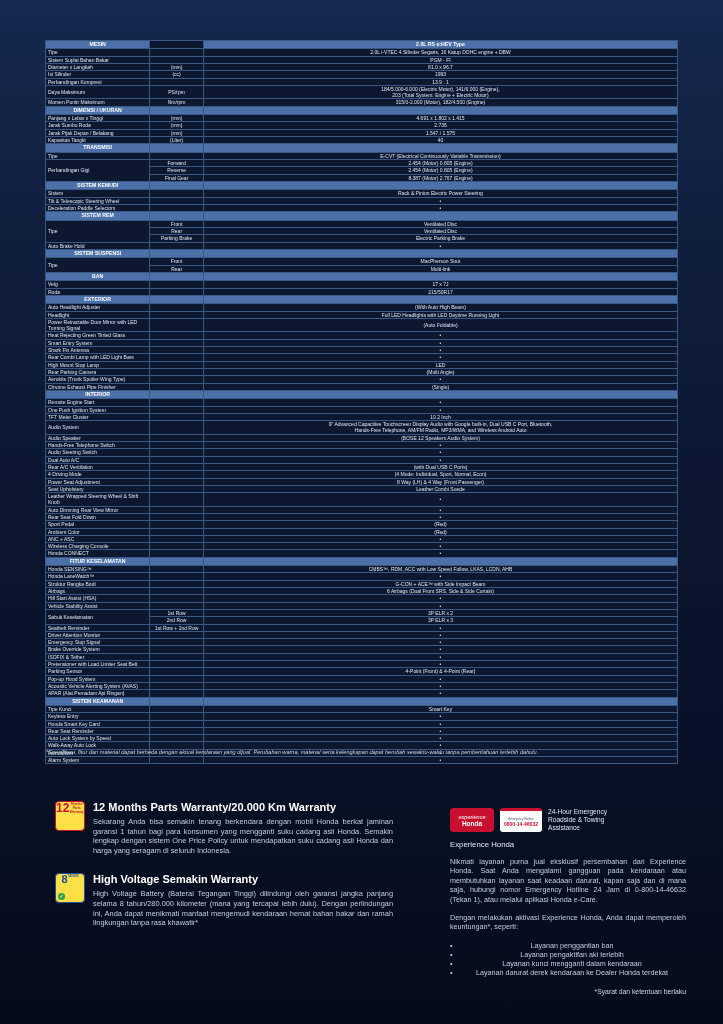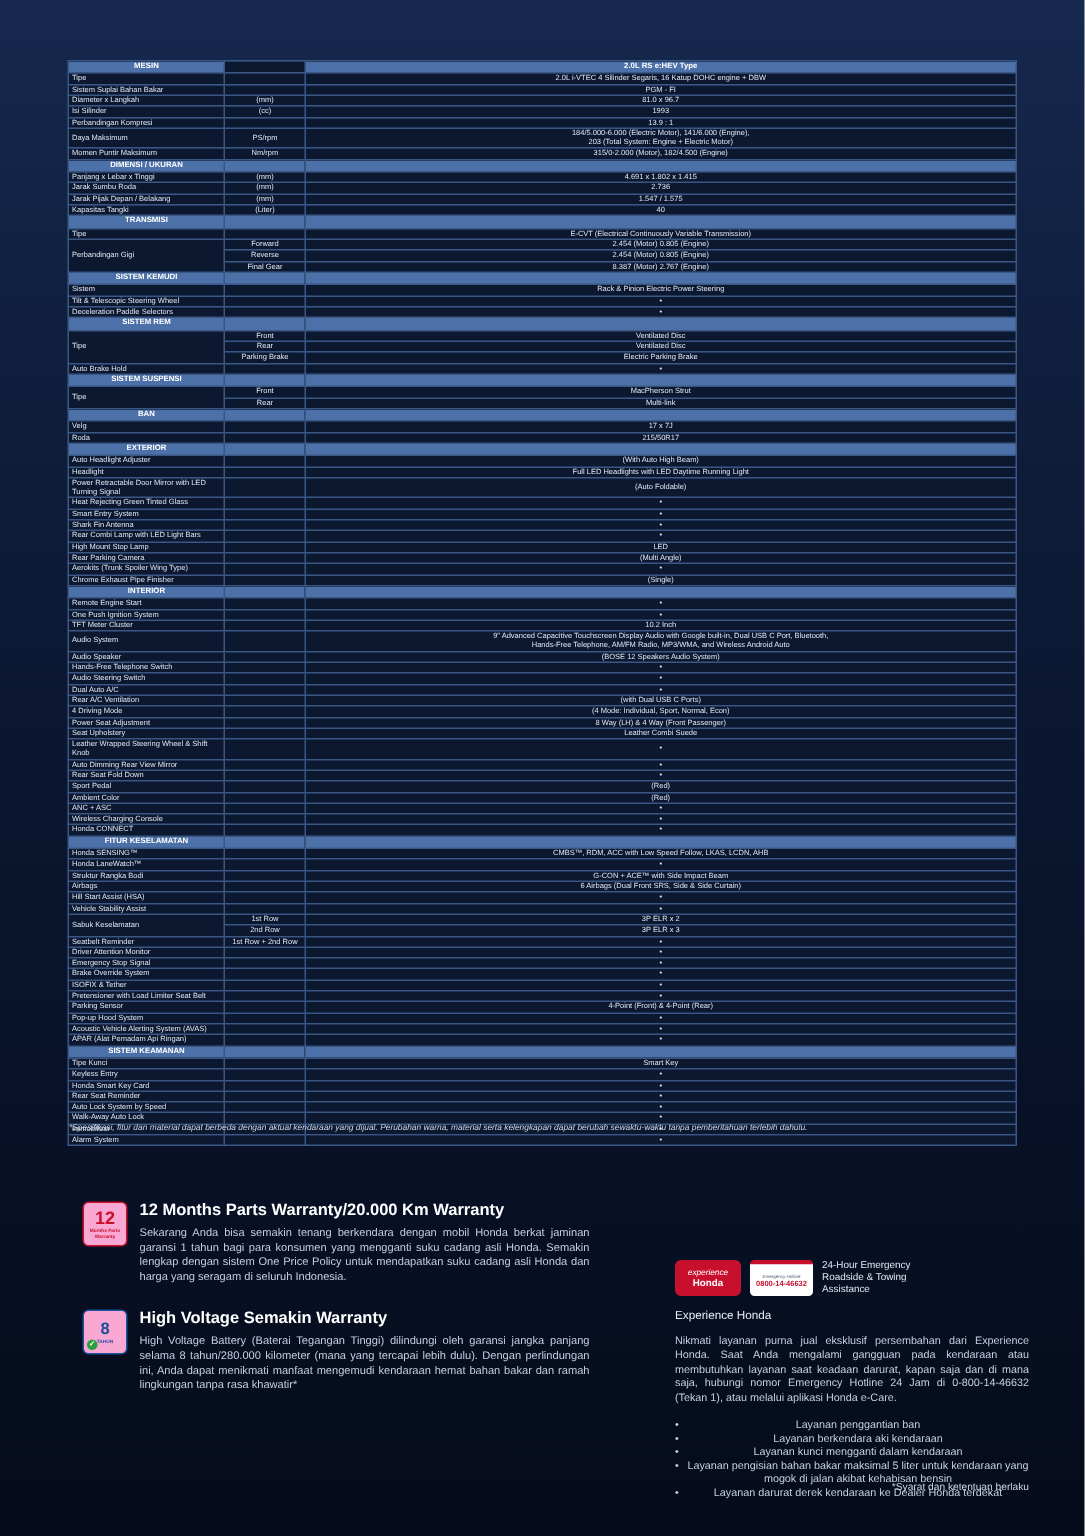--- a/index.html
+++ b/index.html
@@ -29,39 +29,39 @@
   tr.sec td.mid-dark { background:#0b1830; }
   
   .table-footnote {
     position:absolute; top:749px; left:46px; width:632px;
     font-size:5.6px; font-style:italic; color:#cdd7e6;
   }
   
   .bottom-left { position:absolute; left:55px; top:801px; width:338px; }
   .warranty-block { display:flex; gap:8px; margin-bottom:18px; }
   .badge {
-    flex:0 0 30px; height:30px; border-radius:4px; background:#f9a8d4;
-    display:flex; flex-direction:column; align-items:center; justify-content:center;
+    flex:0 0 30px; height:30px; border-radius:4px; background:#fde047;
+    display:flex; align-items:flex-start; justify-content:center;
     font-weight:bold; overflow:hidden;
   }
   .badge-12 { border:1.5px solid #c8102e; color:#c8102e; }
   .badge-12 .big { font-size:12px; line-height:12px; }
   .badge-12 .small { font-size:3.2px; line-height:4px; text-align:center; }
   .badge-8 { border:1.5px solid #1f4e9c; color:#1f4e9c; position:relative; }
   .badge-8 .big { font-size:11px; line-height:11px; }
   .badge-8 .small { font-size:3.2px; line-height:4px; }
   .badge-8 .check {
     position:absolute; left:2px; bottom:2px; width:7px; height:7px; border-radius:50%;
     background:#2e9e44; color:#fff; font-size:5px; line-height:7px; text-align:center;
   }
   .warranty-text { flex:1; }
   .warranty-title { font-size:11px; font-weight:bold; color:#ffffff; margin-bottom:4px; }
   .warranty-body { font-size:7.4px; line-height:9.6px; color:#c3cfe0; text-align:justify; }
   
-  .bottom-right { position:absolute; left:450px; top:840px; width:236px; }
+  .bottom-right { position:absolute; left:450px; top:808px; width:236px; }
   .ex-badges { display:flex; align-items:center; gap:6px; margin-bottom:8px; }
   .ex-badge {
     width:44px; height:24px; background:#c8102e; border-radius:4px;
     display:flex; flex-direction:column; align-items:center; justify-content:center; color:#fff;
   }
   .ex-badge .script { font-size:5.5px; font-style:italic; line-height:6px; }
   .ex-badge .brand { font-size:6.5px; font-weight:bold; line-height:7px; }
   .hotline-card {
     width:42px; height:24px; background:#ffffff; border-radius:3px;
     display:flex; flex-direction:column; align-items:center; justify-content:center;
@@ -598,22 +598,22 @@
     <div class="hotline-card">
       <div class="sub">Emergency Hotline</div>
       <div class="num">0800-14-46632</div>
     </div>
     <div class="ex-badge-label">24-Hour Emergency
 Roadside &amp; Towing
 Assistance</div>
   </div>
   <div class="ex-heading">Experience Honda</div>
   <div class="ex-para">Nikmati layanan purna jual eksklusif persembahan dari Experience Honda. Saat Anda mengalami gangguan pada kendaraan atau membutuhkan layanan saat keadaan darurat, kapan saja dan di mana saja, hubungi nomor Emergency Hotline 24 Jam di 0-800-14-46632 (Tekan 1), atau melalui aplikasi Honda e-Care.</div>
+  <div class="ex-para">Dengan melakukan aktivasi Experience Honda, Anda dapat memperoleh keuntungan*, seperti:</div>
   <ul class="ex-bullets">
       <li>Layanan penggantian ban</li>
-      <li>Layanan berkendara aki kendaraan</li>
+      <li>Layanan pengaktifan aki terlebih</li>
       <li>Layanan kunci mengganti dalam kendaraan</li>
-      <li>Layanan pengisian bahan bakar maksimal 5 liter untuk kendaraan yang mogok di jalan akibat kehabisan bensin</li>
       <li>Layanan darurat derek kendaraan ke Dealer Honda terdekat</li>
     </ul>
 </div>
 
 <div class="terms-footnote">*Syarat dan ketentuan berlaku</div>
 
 </body></html>

